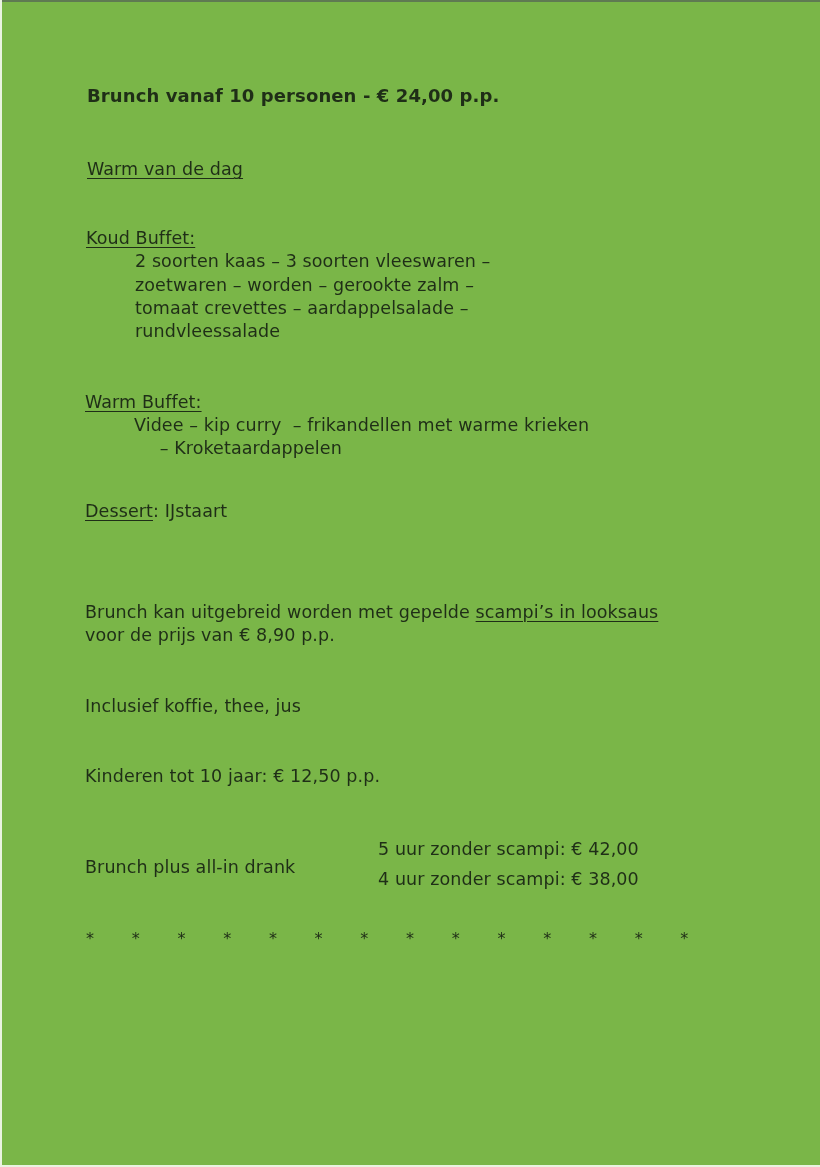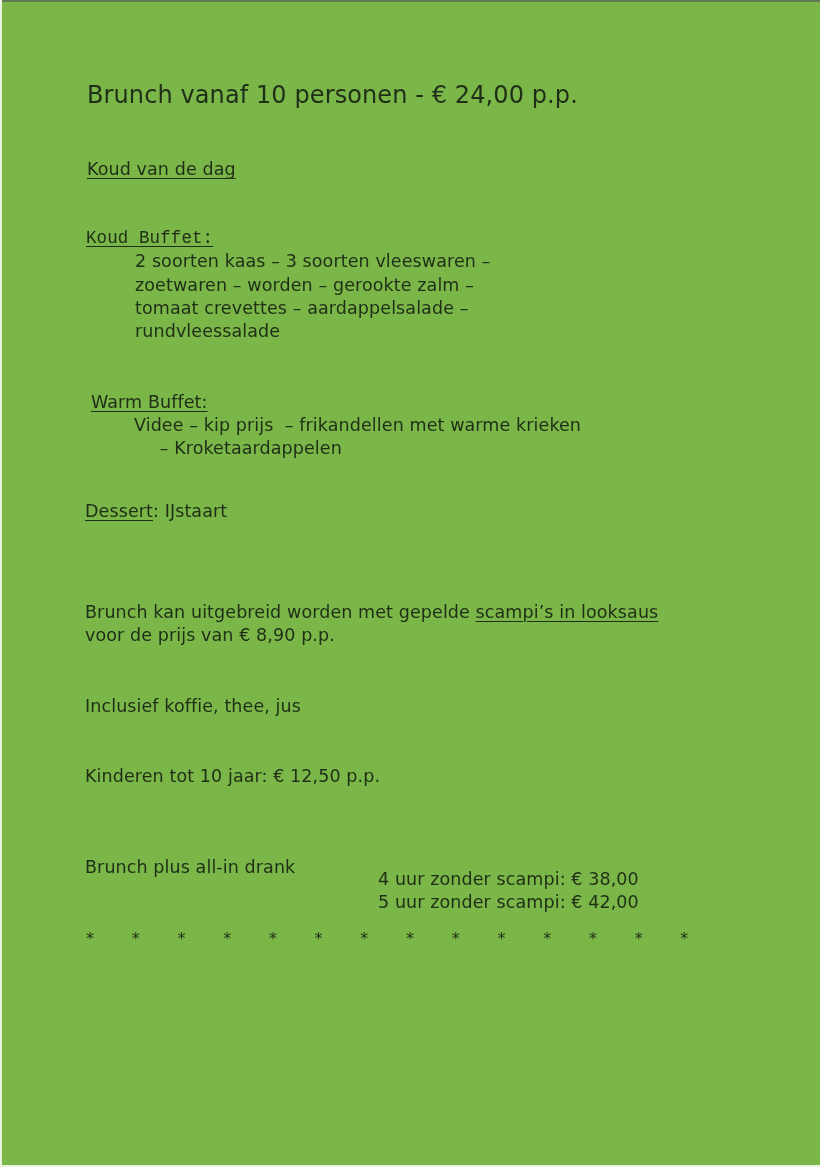--- a/index.html
+++ b/index.html
@@ -34,22 +34,22 @@
       background: #e9f3e0;
     }
     .line {
       position: absolute;
       white-space: pre;
       font-size: 17.5px;
       line-height: 23px;
       letter-spacing: 0.1px;
     }
     .title {
-      font-weight: normal;
-      font-size: 24px;
+      font-weight: bold;
+      font-size: 18px;
     }
     .u {
       text-decoration: underline;
       text-underline-offset: 3px;
       text-decoration-thickness: 1px;
     }
     .stars {
       position: absolute;
       left: 86px;
       top: 929px;
@@ -65,49 +65,49 @@
   </style>
 </head>
 <body>
 
 <div class="page-top-edge"></div>
 <div class="page-left-edge"></div>
 <div class="page-bottom-edge"></div>
 
 <div class="line title" style="left:87px; top:84px;">Brunch vanaf 10 personen - € 24,00 p.p.</div>
 
-<div class="line u" style="left:87px; top:158px;">Koud van de dag</div>
+<div class="line u" style="left:87px; top:158px;">Warm van de dag</div>
 
 <section>
-  <div class="line u" style="left:86px; top:227px;font-family:Liberation Mono, monospace;">Koud Buffet:</div>
+  <div class="line u" style="left:86px; top:227px;">Koud Buffet:</div>
   <div class="line" style="left:135px; top:250px;">2 soorten kaas – 3 soorten vleeswaren –</div>
   <div class="line" style="left:135px; top:274px;">zoetwaren – worden – gerookte zalm –</div>
   <div class="line" style="left:135px; top:297px;">tomaat crevettes – aardappelsalade –</div>
   <div class="line" style="left:135px; top:320px;">rundvleessalade</div>
 </section>
 
 <section>
-  <div class="line u" style="left:91px; top:391px;">Warm Buffet:</div>
-  <div class="line" style="left:134px; top:414px;">Videe – kip prijs  – frikandellen met warme krieken</div>
+  <div class="line u" style="left:85px; top:391px;">Warm Buffet:</div>
+  <div class="line" style="left:134px; top:414px;">Videe – kip curry  – frikandellen met warme krieken</div>
   <div class="line" style="left:134px; top:437px;margin-left:20px;"> – Kroketaardappelen</div>
 </section>
 
 <div class="line" style="left:85px; top:492px;margin-top:8px;"><span class="u">Dessert</span><span>: </span><span>IJstaart</span></div>
 
 <div class="line" style="left:85px; top:601px;"><span>Brunch kan uitgebreid worden met gepelde </span><span class="u">scampi’s in looksaus</span></div>
 <div class="line" style="left:85px; top:624px;">voor de prijs van € 8,90 p.p.</div>
 
 <div class="line" style="left:85px; top:695px;">Inclusief koffie, thee, jus</div>
 
 <div class="line" style="left:85px; top:765px;">Kinderen tot 10 jaar: € 12,50 p.p.</div>
 
 <section>
   <div class="line" style="left:85px; top:836px;margin-top:20px;">Brunch plus all-in drank</div>
   <div class="line" style="left:378px; top:868px;">4 uur zonder scampi: € 38,00</div>
-  <div class="line" style="left:378px; top:891px;">5 uur zonder scampi: € 42,00</div>
+  <div class="line" style="left:378px; top:838px;">5 uur zonder scampi: € 42,00</div>
 </section>
 
 <div class="stars">
   <span>*</span>
   <span>*</span>
   <span>*</span>
   <span>*</span>
   <span>*</span>
   <span>*</span>
   <span>*</span>

